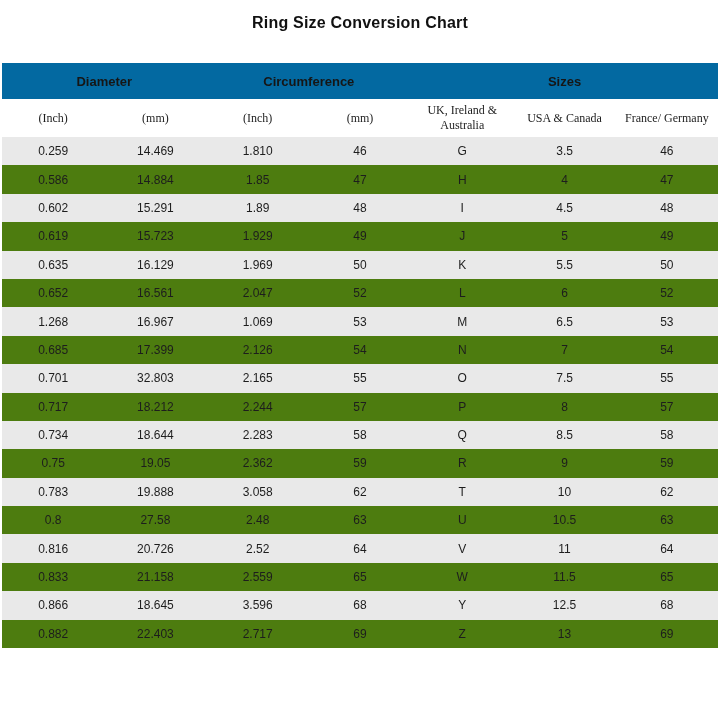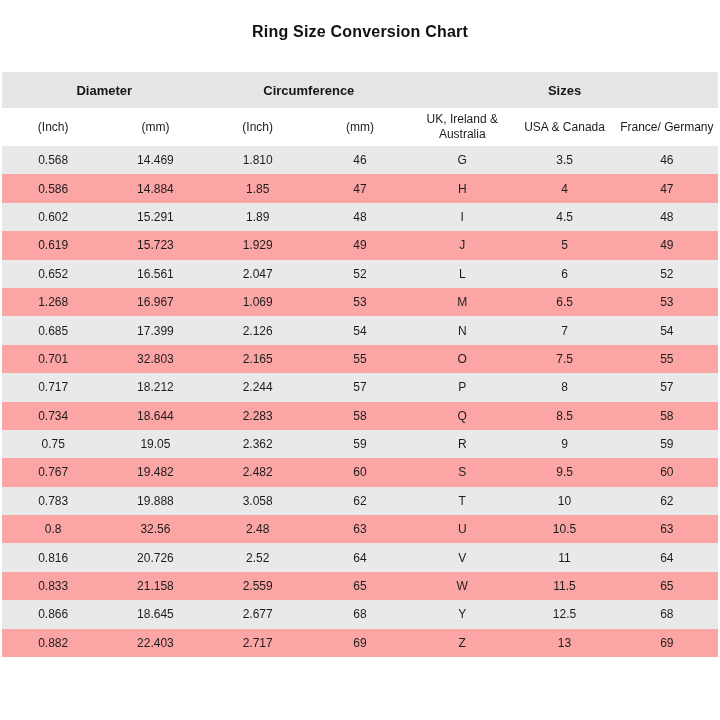--- a/index.html
+++ b/index.html
@@ -12,59 +12,60 @@
     height: 720px;
     font-family: "Liberation Sans", sans-serif;
     color: #222222;
     overflow: hidden;
   }
   .page-title {
     text-align: center;
     font-weight: bold;
     font-size: 16px;
     line-height: 20px;
-    padding-top: 22px;
+    padding-top: 13px;
     color: #111111;
     letter-spacing: 0.2px;
   }
   table.conversion-table {
     width: 716px;
     margin: 30px auto 0 auto;
     border-collapse: collapse;
     table-layout: fixed;
   }
   table.conversion-table th,
   table.conversion-table td {
     text-align: center;
     vertical-align: middle;
     padding: 0 2px;
     overflow: hidden;
   }
   tr.group-row {
     height: 36px;
-    background: #e5e5e5;
+    background: #0369a1;
   }
   tr.group-row th {
     font-weight: bold;
     font-size: 13px;
     color: #161616;
   }
   tr.subheader-row {
     height: 38px;
     background: #ffffff;
+    font-family: Liberation Serif, serif;
   }
   tr.subheader-row th {
     font-weight: normal;
     font-size: 12px;
     line-height: 15px;
     color: #1d1d1d;
   }
   tbody tr.data-row {
     height: 28.4px;
-    background: #fca5a5;
+    background: #4d7c0f;
   }
   tbody tr.data-row:nth-child(odd) {
     background: #e9e9e9;
   }
   tbody tr.data-row td {
     font-size: 12px;
     color: #1d1d1d;
   }
 </style>
 </head>
@@ -84,21 +85,21 @@
       <th>(mm)</th>
       <th>(Inch)</th>
       <th>(mm)</th>
       <th>UK, Ireland &amp; Australia</th>
       <th>USA &amp; Canada</th>
       <th>France/ Germany</th>
     </tr>
   </thead>
   <tbody>
       <tr class="data-row">
-        <td>0.568</td>
+        <td>0.259</td>
         <td>14.469</td>
         <td>1.810</td>
         <td>46</td>
         <td>G</td>
         <td>3.5</td>
         <td>46</td>
       </tr>
       <tr class="data-row">
         <td>0.586</td>
         <td>14.884</td>
@@ -120,20 +121,29 @@
       <tr class="data-row">
         <td>0.619</td>
         <td>15.723</td>
         <td>1.929</td>
         <td>49</td>
         <td>J</td>
         <td>5</td>
         <td>49</td>
       </tr>
       <tr class="data-row">
+        <td>0.635</td>
+        <td>16.129</td>
+        <td>1.969</td>
+        <td>50</td>
+        <td>K</td>
+        <td>5.5</td>
+        <td>50</td>
+      </tr>
+      <tr class="data-row">
         <td>0.652</td>
         <td>16.561</td>
         <td>2.047</td>
         <td>52</td>
         <td>L</td>
         <td>6</td>
         <td>52</td>
       </tr>
       <tr class="data-row">
         <td>1.268</td>
@@ -183,40 +193,31 @@
       <tr class="data-row">
         <td>0.75</td>
         <td>19.05</td>
         <td>2.362</td>
         <td>59</td>
         <td>R</td>
         <td>9</td>
         <td>59</td>
       </tr>
       <tr class="data-row">
-        <td>0.767</td>
-        <td>19.482</td>
-        <td>2.482</td>
-        <td>60</td>
-        <td>S</td>
-        <td>9.5</td>
-        <td>60</td>
-      </tr>
-      <tr class="data-row">
         <td>0.783</td>
         <td>19.888</td>
         <td>3.058</td>
         <td>62</td>
         <td>T</td>
         <td>10</td>
         <td>62</td>
       </tr>
       <tr class="data-row">
         <td>0.8</td>
-        <td>32.56</td>
+        <td>27.58</td>
         <td>2.48</td>
         <td>63</td>
         <td>U</td>
         <td>10.5</td>
         <td>63</td>
       </tr>
       <tr class="data-row">
         <td>0.816</td>
         <td>20.726</td>
         <td>2.52</td>
@@ -230,21 +231,21 @@
         <td>21.158</td>
         <td>2.559</td>
         <td>65</td>
         <td>W</td>
         <td>11.5</td>
         <td>65</td>
       </tr>
       <tr class="data-row">
         <td>0.866</td>
         <td>18.645</td>
-        <td>2.677</td>
+        <td>3.596</td>
         <td>68</td>
         <td>Y</td>
         <td>12.5</td>
         <td>68</td>
       </tr>
       <tr class="data-row">
         <td>0.882</td>
         <td>22.403</td>
         <td>2.717</td>
         <td>69</td>

